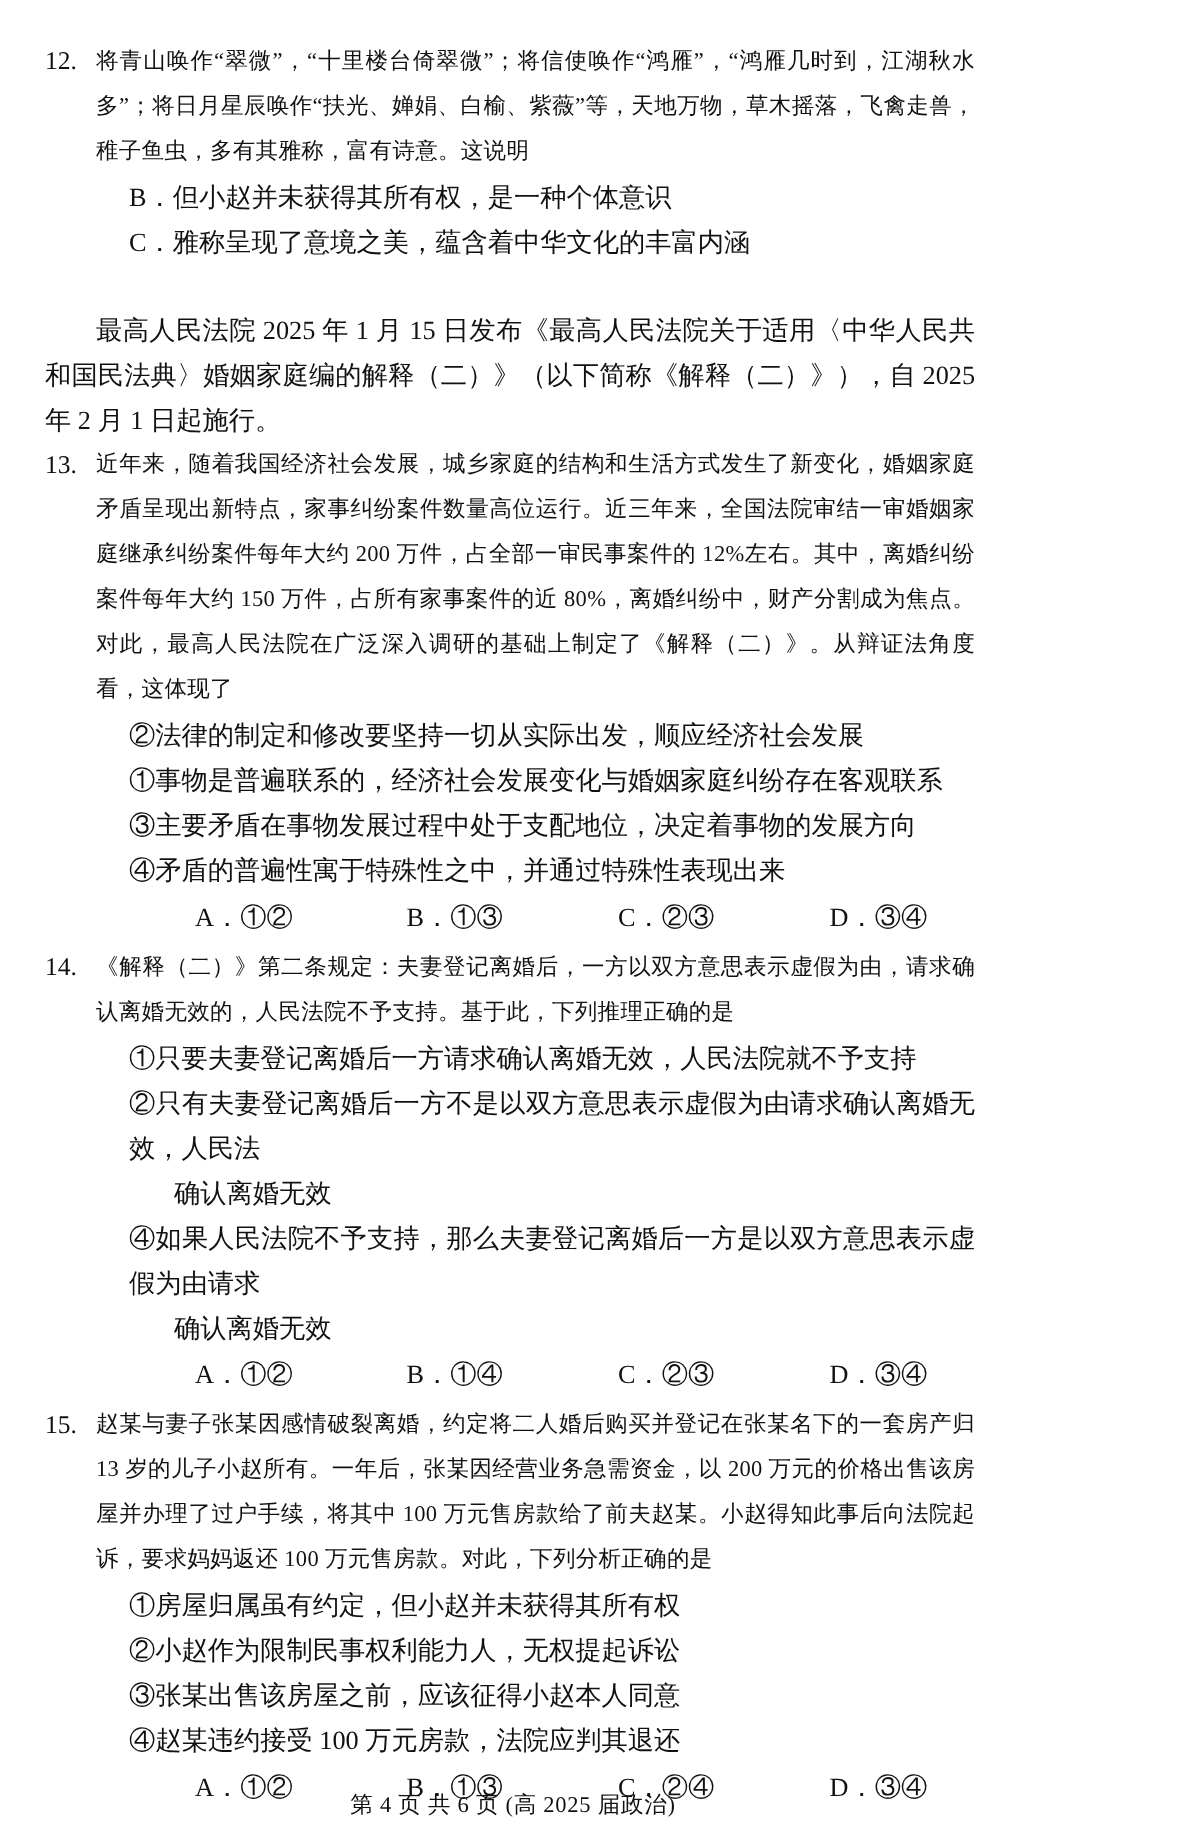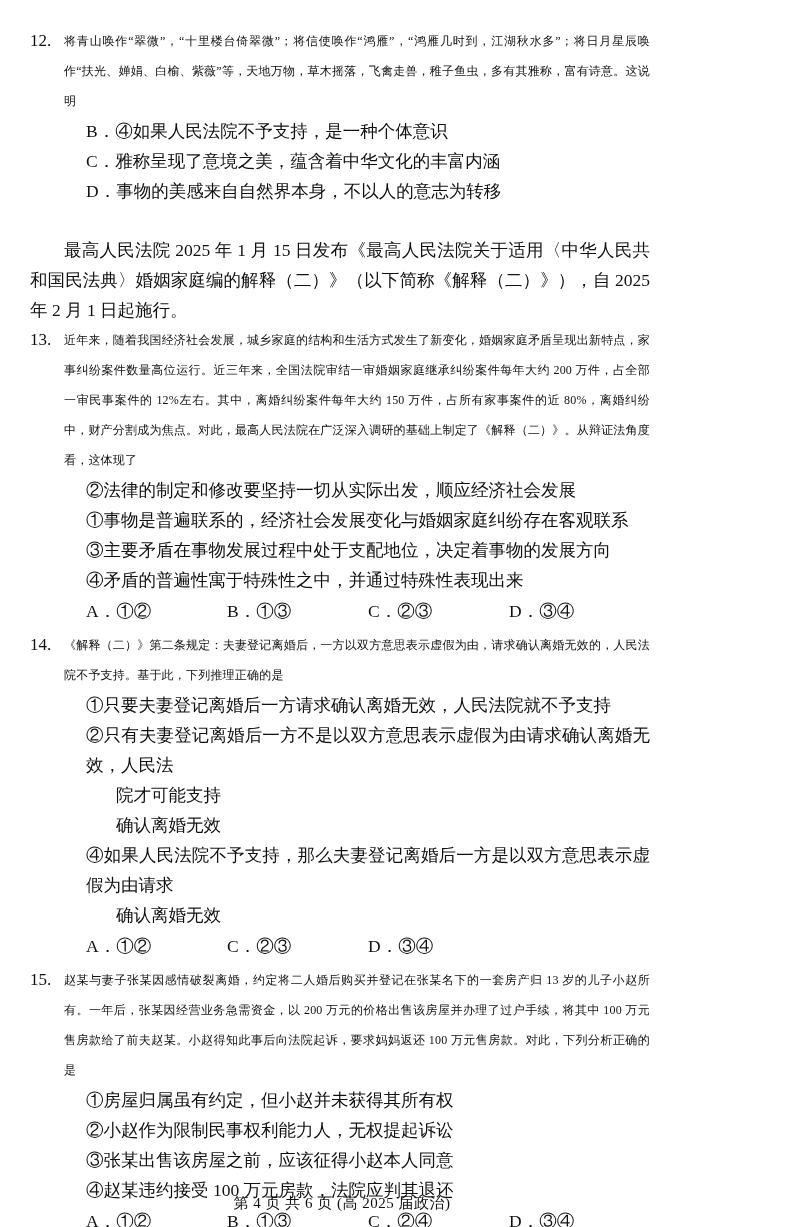--- a/index.html
+++ b/index.html
@@ -34,21 +34,21 @@
     flex: 0 0 34px;
     font-size: 17px;
     line-height: 30px;
     text-align: left;
     letter-spacing: 0px;
   }
   .q-body {
     flex: 1 1 auto;
   }
   .stem {
-    font-size: 12px;
+    font-size: 15px;
     line-height: 30px;
     text-align: justify;
     text-justify: inter-ideograph;
     letter-spacing: 0.2px;
   }
   .opt {
     font-size: 17.5px;
     line-height: 30px;
     text-align: justify;
     text-justify: inter-ideograph;
@@ -70,20 +70,21 @@
   }
   .choices {
     display: flex;
     font-size: 17.5px;
     line-height: 30px;
     padding-left: 22px;
     margin-top: 1px;
   }
   .choices > div {
     width: 25%;
+    margin-left: 44px;
   }
   .footer {
     position: absolute;
     left: 0;
     right: 0;
     bottom: 14px;
     text-align: center;
     font-size: 15px;
     letter-spacing: 0.5px;
   }
@@ -91,23 +92,22 @@
 </head>
 <body>
 
 <div class="page">
 
   <div class="q">
     <div class="q-head">
       <div class="q-num">12.</div>
       <div class="q-body">
         <div class="stem">将青山唤作“翠微”，“十里楼台倚翠微”；将信使唤作“鸿雁”，“鸿雁几时到，江湖秋水多”；将日月星辰唤作“扶光、婵娟、白榆、紫薇”等，天地万物，草木摇落，飞禽走兽，稚子鱼虫，多有其雅称，富有诗意。这说明</div>
-        <div class="opt">B．④如果人民法院不予支持，是一种个体意识</div>
+        <div class="opt">B．但小赵并未获得其所有权，是一种个体意识</div>
         <div class="opt">C．雅称呈现了意境之美，蕴含着中华文化的丰富内涵</div>
-        <div class="opt">D．事物的美感来自自然界本身，不以人的意志为转移</div>
       </div>
     </div>
   </div>
 
   <div class="note">
     <span class="first">最高人民法院 2025 年 1 月 15 日发布《最高人民法院关于适用〈中华人民共和国民法典〉婚姻家庭编的解释（二）》（以下简称《解释（二）》），自 2025 年 2 月 1 日起施行。</span>
   </div>
 
   <div class="q">
     <div class="q-head">
@@ -128,26 +128,26 @@
     </div>
   </div>
 
   <div class="q">
     <div class="q-head">
       <div class="q-num">14.</div>
       <div class="q-body">
         <div class="stem">《解释（二）》第二条规定：夫妻登记离婚后，一方以双方意思表示虚假为由，请求确认离婚无效的，人民法院不予支持。基于此，下列推理正确的是</div>
         <div class="opt">①只要夫妻登记离婚后一方请求确认离婚无效，人民法院就不予支持</div>
         <div class="opt">②只有夫妻登记离婚后一方不是以双方意思表示虚假为由请求确认离婚无效，人民法</div>
-        <div class="opt indent2">院才可能支持</div>
         <div class="opt indent2">确认离婚无效</div>
         <div class="opt">④如果人民法院不予支持，那么夫妻登记离婚后一方是以双方意思表示虚假为由请求</div>
         <div class="opt indent2">确认离婚无效</div>
         <div class="choices">
           <div>A．①②</div>
+          <div>B．①④</div>
           <div>C．②③</div>
           <div>D．③④</div>
         </div>
       </div>
     </div>
   </div>
 
   <div class="q">
     <div class="q-head">
       <div class="q-num">15.</div>

